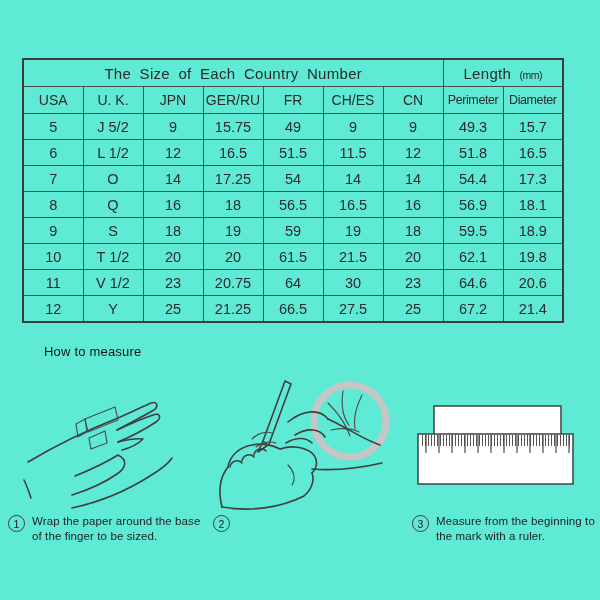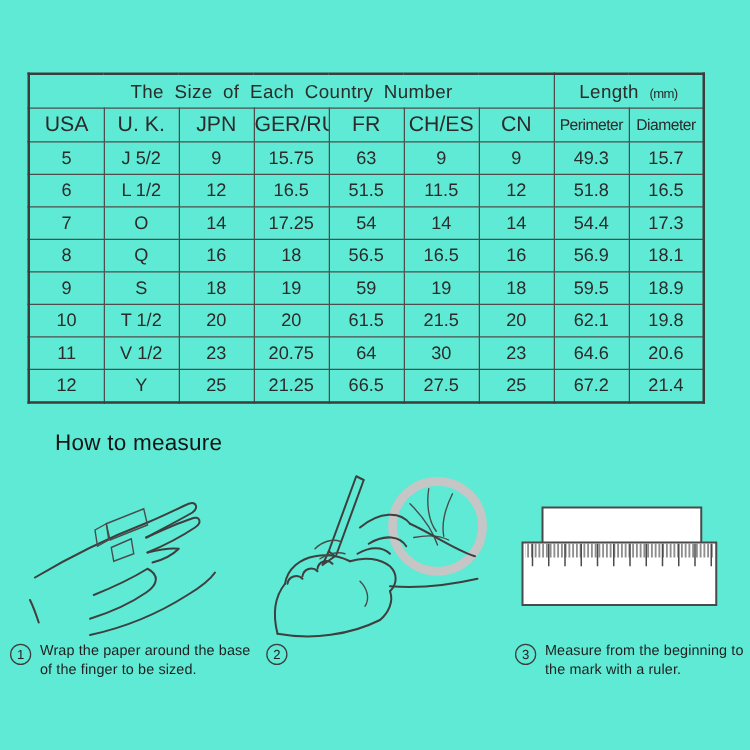--- a/index.html
+++ b/index.html
@@ -12,27 +12,27 @@
     position:absolute;left:22px;top:58px;width:540px;
     border-collapse:collapse;table-layout:fixed;
     border:2px solid #3c3c3c;
   }
   .size-table th,.size-table td{
     border:1px solid #4d4d4d;text-align:center;vertical-align:middle;
     padding:0;font-weight:normal;color:#2b2b2b;white-space:nowrap;overflow:hidden;
   }
   .size-table col{width:60px;}
   .size-table .title-row th{height:26px;font-size:15px;word-spacing:4px;letter-spacing:.3px;}
-  .size-table .cols-row th{height:26px;font-size:17px;}
+  .size-table .cols-row th{height:26px;font-size:14px;}
   .size-table .cols-row th.tight{font-size:12.5px;letter-spacing:-.4px;}
   .size-table td{height:25px;font-size:14.5px;}
   .unit{font-size:10.5px;letter-spacing:-.5px;}
   
   .howto-heading{
-    position:absolute;left:44px;top:344px;font-size:18px;color:#141414;
+    position:absolute;left:44px;top:344px;font-size:13px;color:#141414;
     letter-spacing:.2px;
   }
   .illus{position:absolute;}
   .illus svg{display:block;}
   .sketch{fill:none;stroke:#3f3f3f;stroke-width:1.6;stroke-linecap:round;stroke-linejoin:round;}
   .sketch-thin{fill:none;stroke:#4a4a4a;stroke-width:1.1;stroke-linecap:round;}
   .steps{position:absolute;left:0;top:514px;width:600px;}
   .step{position:absolute;top:0;display:flex;align-items:flex-start;}
   .step-num{
     flex:0 0 auto;width:15px;height:15px;border:1.2px solid #3c3c3c;border-radius:50%;
@@ -79,21 +79,21 @@
         <th class="tight">Perimeter</th>
         <th class="tight">Diameter</th>
       </tr>
     </thead>
     <tbody>
         <tr>
           <td>5</td>
           <td>J 5/2</td>
           <td>9</td>
           <td>15.75</td>
-          <td>63</td>
+          <td>49</td>
           <td>9</td>
           <td>9</td>
           <td>49.3</td>
           <td>15.7</td>
         </tr>
         <tr>
           <td>6</td>
           <td>L 1/2</td>
           <td>12</td>
           <td>16.5</td>

